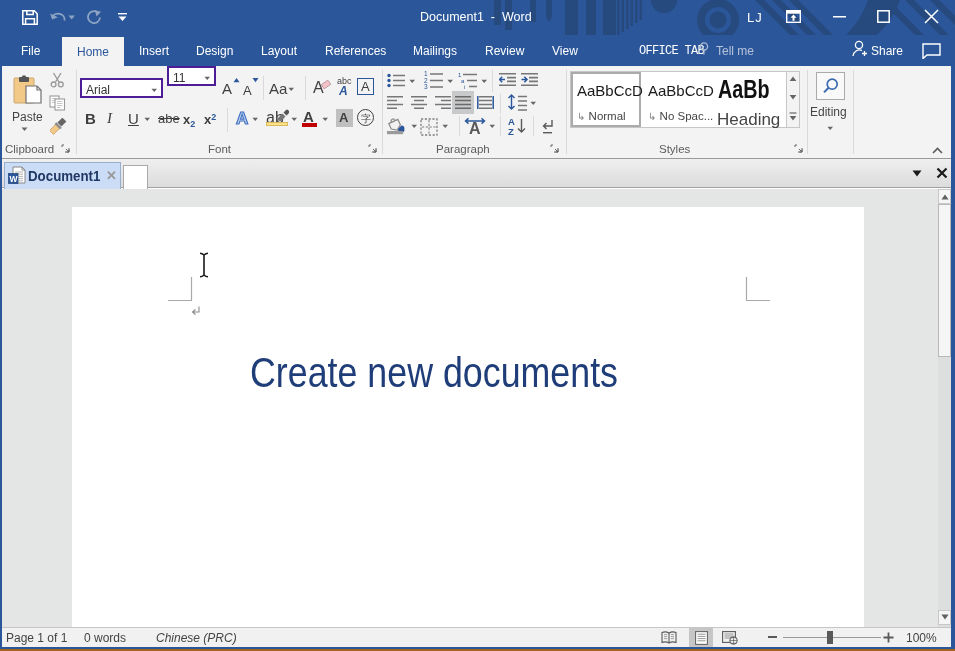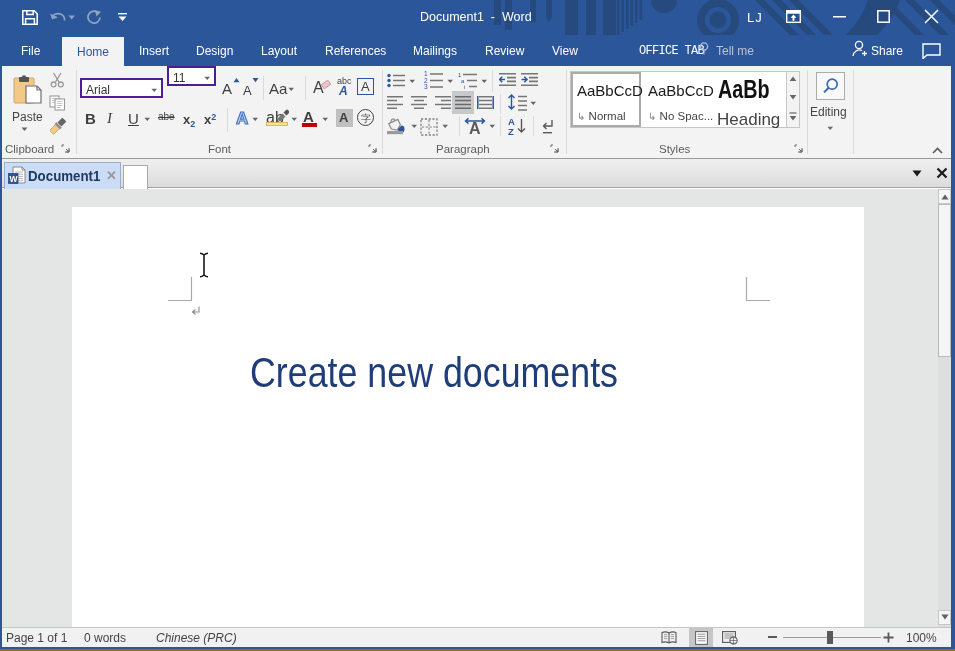--- a/index.html
+++ b/index.html
@@ -247,21 +247,21 @@
         <span style="position:absolute;left:3px;top:0px;font-size:13px;color:#3f3f3f;">A</span>
       </div>
 
     
     <div class="abs" style="left:85px;top:44px;font-size:15px;font-weight:bold;color:#3f3f3f;">B</div>
     <div class="abs" style="left:107px;top:44px;font-size:15px;font-style:italic;font-family:'Liberation Serif',serif;color:#3f3f3f;">I</div>
     <div class="abs" style="left:128px;top:44px;font-size:15px;text-decoration:underline;color:#3f3f3f;">U</div>
     <svg class="abs" style="left:144px;top:51px;" width="7" height="5" viewBox="0 0 8 5">
         <path d="M0.5 0.5 h6.4 l-3.2 3.8 z" fill="#666"></path>
       </svg>
-    <div class="abs" style="left:158px;top:45px;font-size:10px;text-decoration:line-through;color:#3f3f3f;">abe</div>
+    <div class="abs" style="left:158px;top:45px;font-size:13px;text-decoration:line-through;color:#3f3f3f;">abe</div>
     <div class="abs" style="left:183px;top:46px;font-size:13px;font-weight:bold;color:#3f3f3f;">x<span style="font-size:9px;color:#2B579A;vertical-align:-3px;">2</span></div>
     <div class="abs" style="left:204px;top:46px;font-size:13px;font-weight:bold;color:#3f3f3f;">x<span style="font-size:9px;color:#2B579A;vertical-align:4px;">2</span></div>
     <div class="gsep" style="left:227px;top:42px;height:24px;"></div>
     <div class="gsep" style="left:263px;top:10px;height:24px;"></div>
     <div class="gsep" style="left:305px;top:10px;height:24px;"></div>
     <div class="abs" style="left:236px;top:43px;font-size:17px;font-weight:bold;color:#C9DAF1;-webkit-text-stroke:1.2px #4472C4;">A</div>
     <svg class="abs" style="left:252px;top:51px;" width="7" height="5" viewBox="0 0 8 5">
         <path d="M0.5 0.5 h6.4 l-3.2 3.8 z" fill="#666"></path>
       </svg>
     

